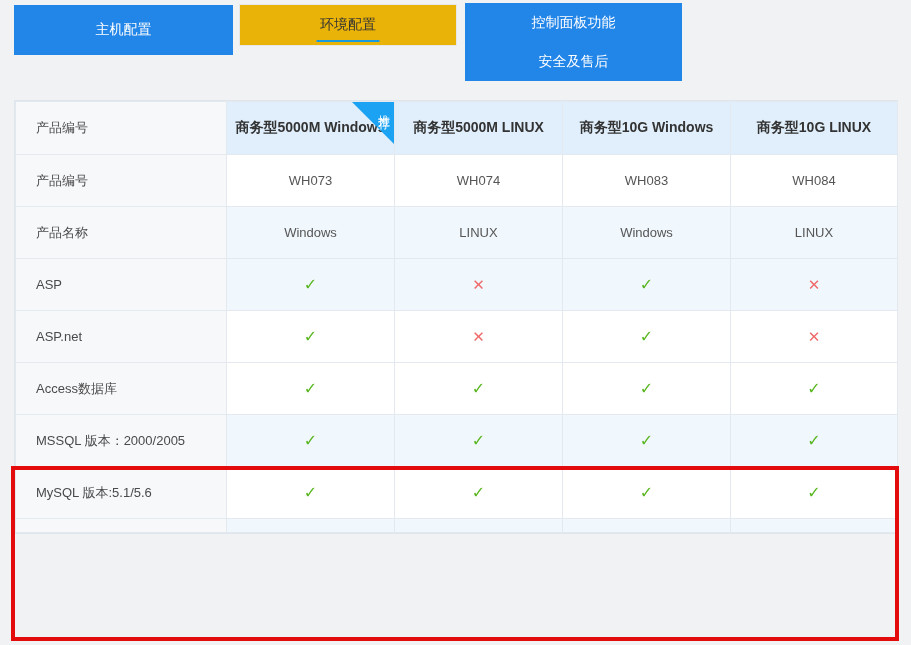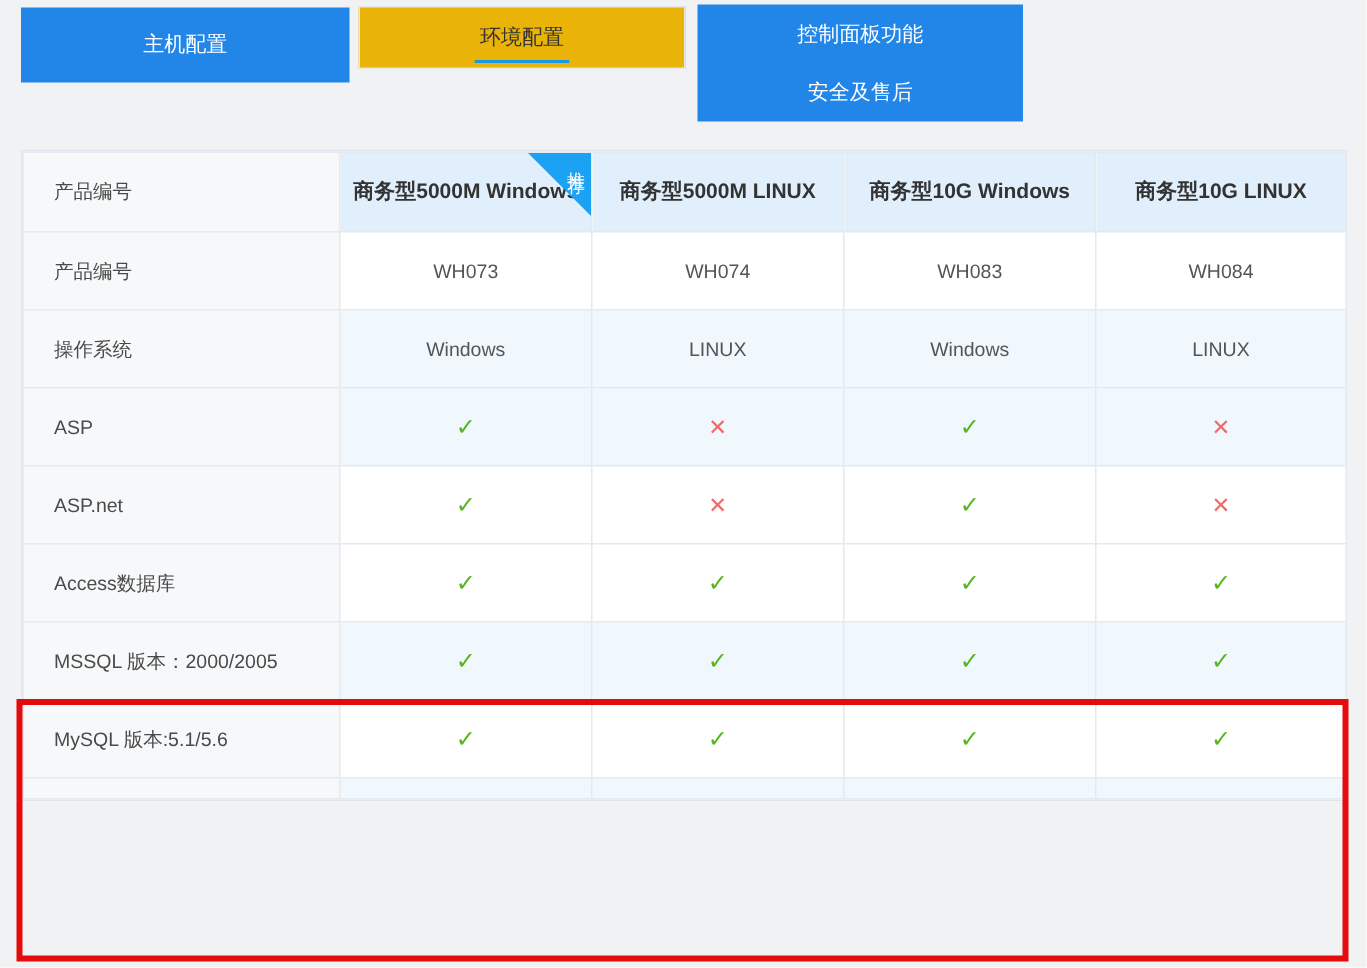--- a/index.html
+++ b/index.html
@@ -139,21 +139,21 @@
     </thead>
     <tbody>
         <tr>
           <td class="label-cell">产品编号</td>
           <td class="value-cell">WH073</td>
           <td class="value-cell">WH074</td>
           <td class="value-cell">WH083</td>
           <td class="value-cell">WH084</td>
         </tr>
         <tr class="alt">
-          <td class="label-cell">操作系统</td>
+          <td class="label-cell">产品名称</td>
           <td class="value-cell">Windows</td>
           <td class="value-cell">LINUX</td>
           <td class="value-cell">Windows</td>
           <td class="value-cell">LINUX</td>
         </tr>
         <tr class="alt">
           <td class="label-cell">ASP</td>
           <td class="feature-cell"><span class="check">✓</span></td>
           <td class="feature-cell"><span class="cross">✕</span></td>
           <td class="feature-cell"><span class="check">✓</span></td>

